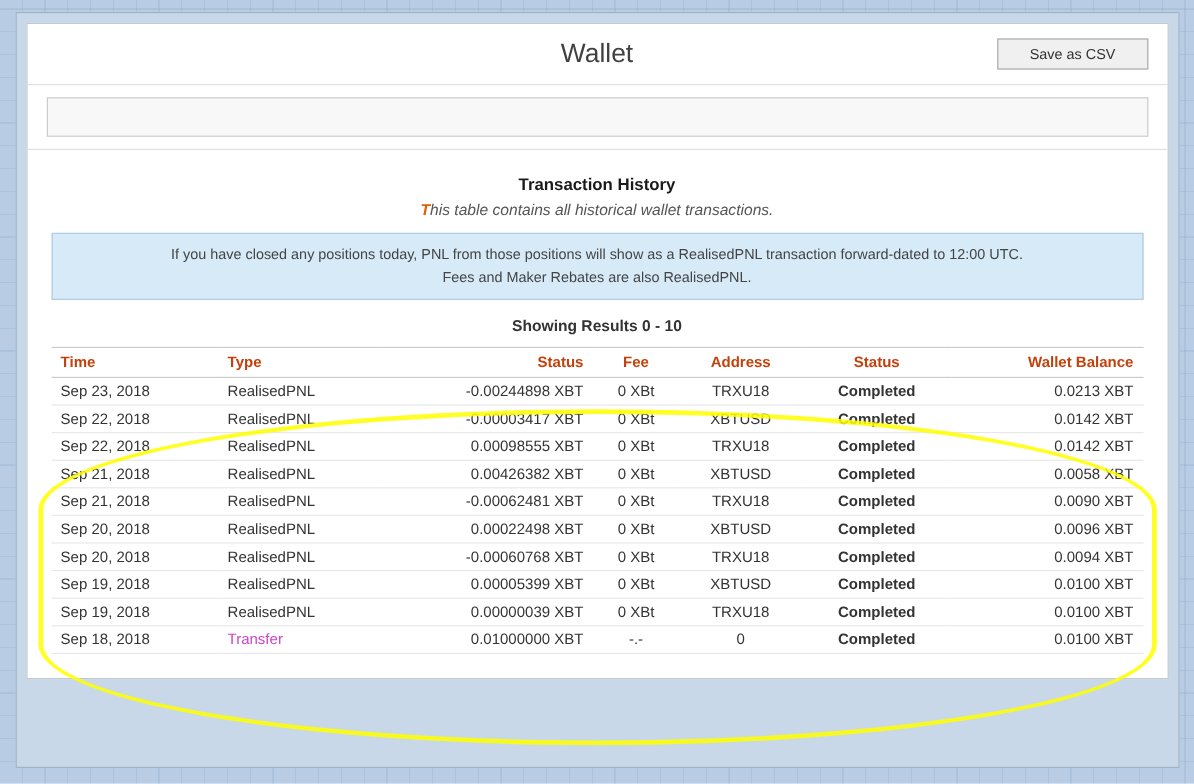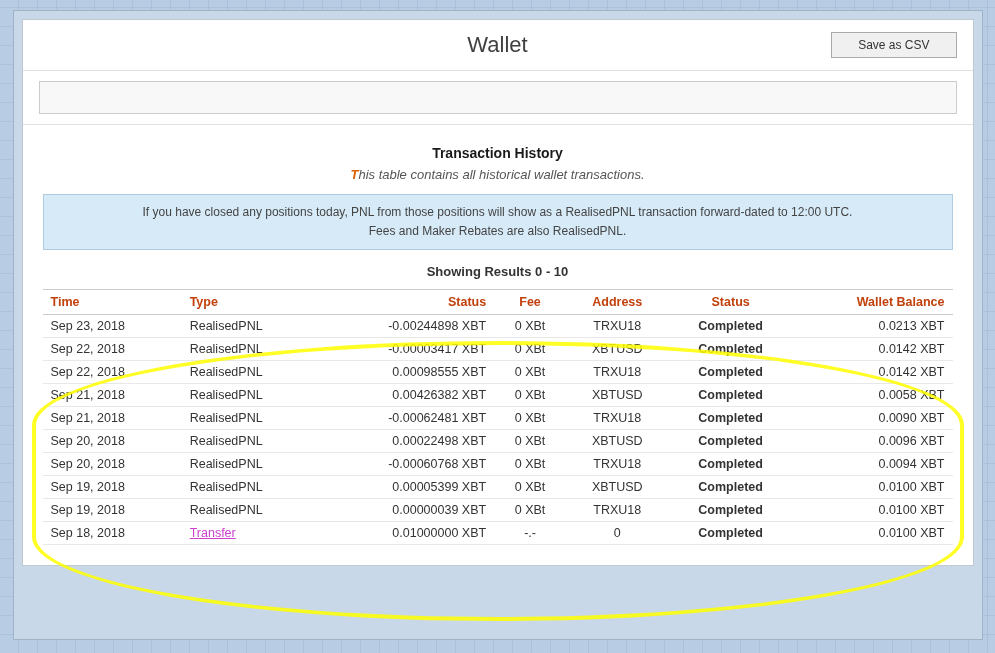--- a/index.html
+++ b/index.html
@@ -332,21 +332,21 @@
       <td>Sep 19, 2018</td>
       <td style="">RealisedPNL</td>
       <td class="right amount-positive">0.00000039 XBT</td>
       <td class="center">0 XBt</td>
       <td class="center address-cell">TRXU18</td>
       <td class="center status-cell">Completed</td>
       <td class="right balance-cell">0.0100 XBT</td>
     </tr>
             <tr>
       <td>Sep 18, 2018</td>
-      <td style="color:#cc44cc;text-decoration:underline;">Transfer</td>
+      <td style="color:#cc44cc;">Transfer</td>
       <td class="right transfer-cell">0.01000000 XBT</td>
       <td class="center">-.-</td>
       <td class="center address-cell">0</td>
       <td class="center status-cell">Completed</td>
       <td class="right balance-cell">0.0100 XBT</td>
     </tr>
           </tbody>
       </table>
 
     </div>

